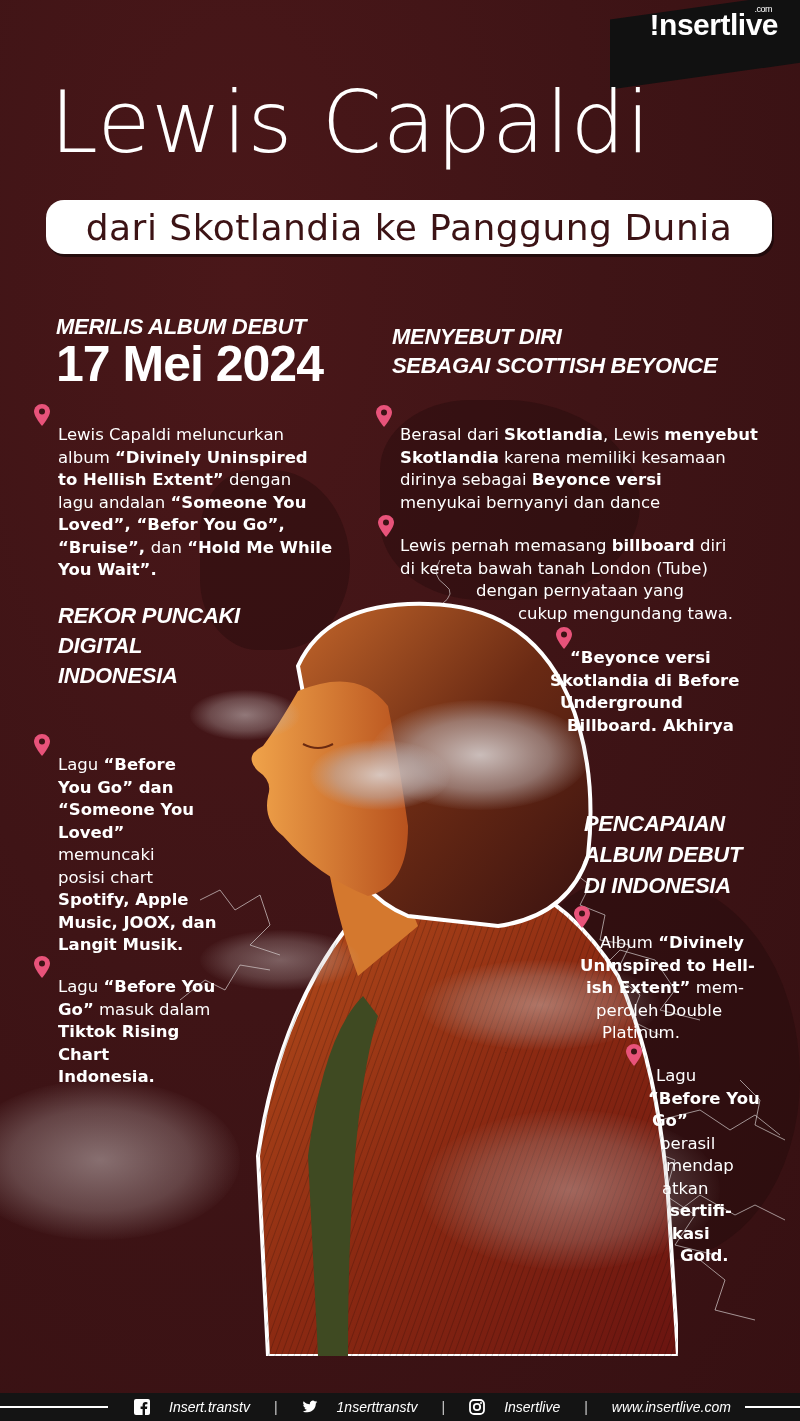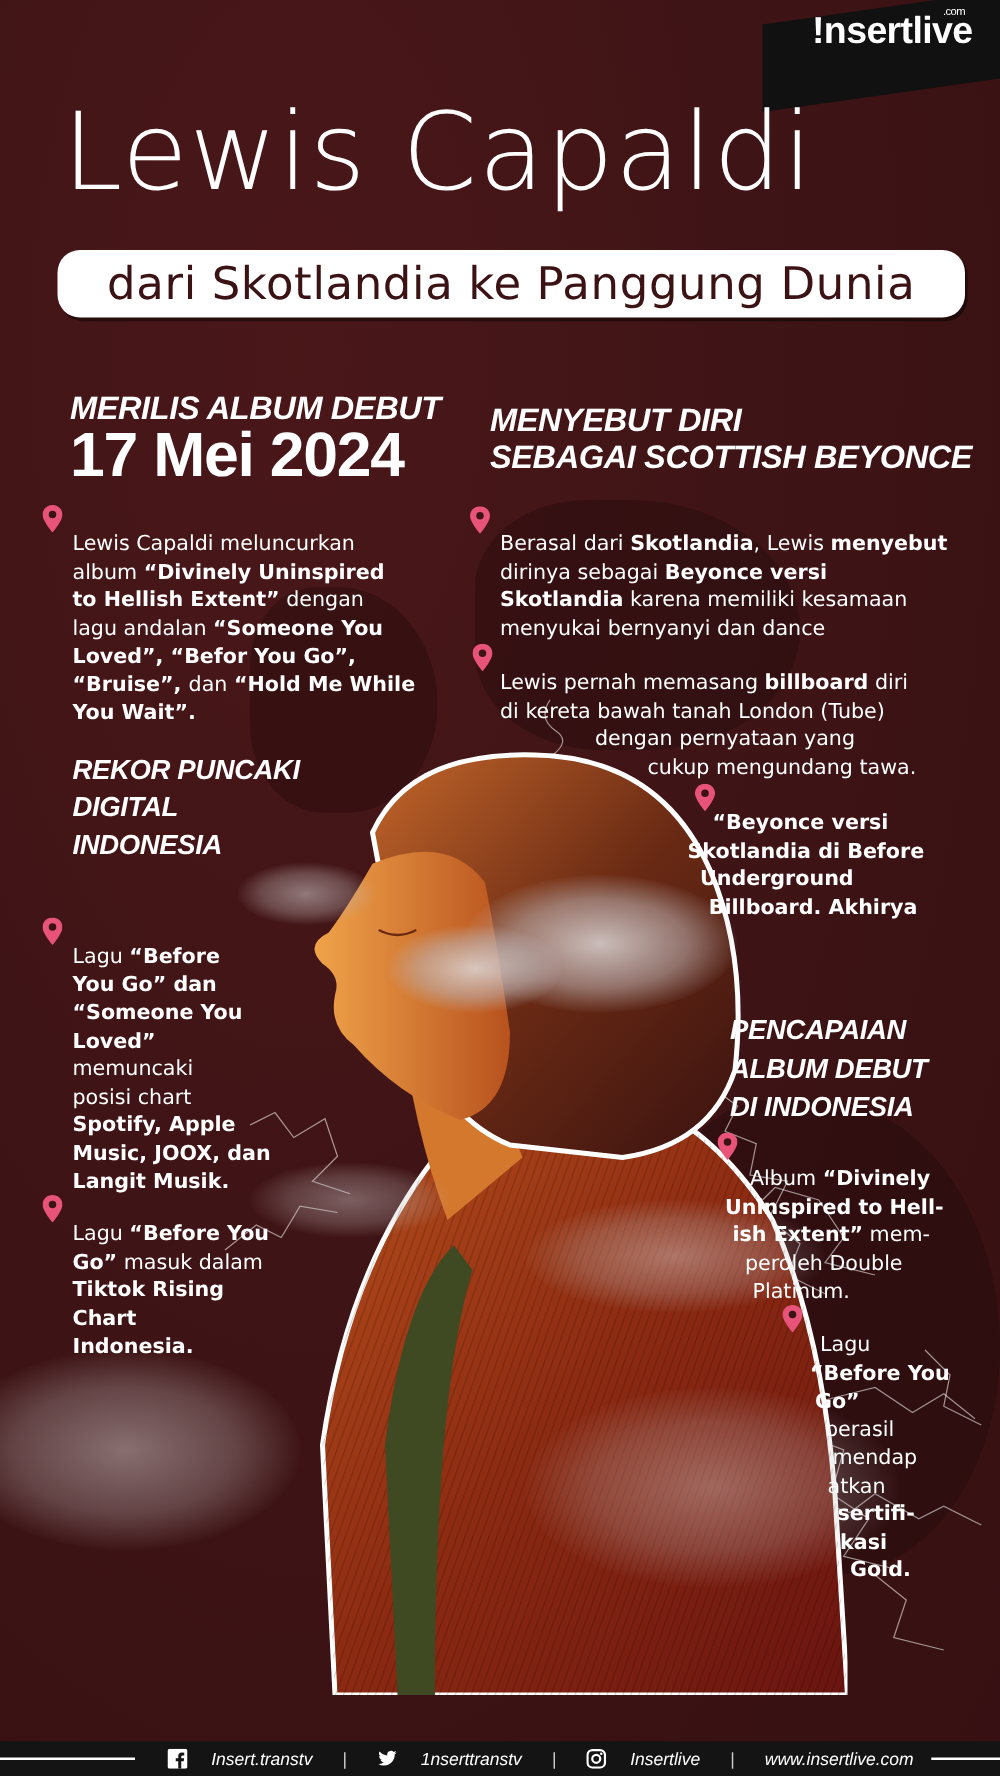--- a/index.html
+++ b/index.html
@@ -20,21 +20,21 @@
 
   
   .title { position: absolute; left: 50px; top: 72px; width: 720px; font-family: "DejaVu Sans", sans-serif;
     font-weight: 300; font-size: 86px; line-height: 100px; letter-spacing: 1px; color: #fff; }
   .subtitle-pill { position: absolute; left: 46px; top: 200px; width: 726px; height: 54px; background: #fff;
     border-radius: 18px; box-shadow: 2px 3px 0 rgba(0,0,0,0.45); display: flex; align-items: center; justify-content: center; }
   .subtitle-pill span { font-size: 36px; color: #3c1315; letter-spacing: 0.5px; }
 
   
   .h-ital { position: absolute; font-family: "Liberation Sans", sans-serif; font-weight: bold; font-style: italic;
-    font-size: 26px; line-height: 29px; color: #fff; letter-spacing: -0.3px; text-transform: uppercase; }
+    font-size: 22px; line-height: 29px; color: #fff; letter-spacing: -0.3px; text-transform: uppercase; }
   .big-date { position: absolute; left: 56px; top: 334px; font-family: "Liberation Sans", sans-serif; font-weight: bold;
     font-size: 50px; line-height: 60px; color: #fff; letter-spacing: -1px; }
 
   
   .bullet { position: absolute; font-size: 16.5px; line-height: 22.5px; color: #fff; margin-top: 20px; }
   .bullet b { font-weight: bold; }
   .pin { position: absolute; width: 16px; height: 22px; }
   .pin svg { width: 16px; height: 22px; display: block; }
   .line { display: block; white-space: nowrap; }
 
@@ -162,22 +162,22 @@
     <span class="line">SEBAGAI SCOTTISH BEYONCE</span>
   </div>
   <div class="pin" style="left:376px;top:405px;">
       <svg viewBox="0 0 16 22">
         <path d="M8 0C3.6 0 0 3.4 0 7.6 0 12.8 8 22 8 22s8-9.2 8-14.4C16 3.4 12.4 0 8 0z" fill="#e8537a"></path>
         <circle cx="8" cy="7.5" r="3" fill="#3c1315"></circle>
       </svg>
     </div>
   <div class="bullet" style="left:400px;top:404px;">
       <span class="line"><span>Berasal dari </span><b>Skotlandia</b><span>, Lewis </span><b>menyebut</b></span>
+      <span class="line"><b>Skotlandia</b><span> karena memiliki kesamaan</span></span>
       <span class="line"><span>dirinya sebagai </span><b>Beyonce versi</b></span>
-      <span class="line"><b>Skotlandia</b><span> karena memiliki kesamaan</span></span>
       <span class="line"><span>menyukai bernyanyi dan dance</span></span>
     </div>
   <div class="pin" style="left:378px;top:515px;">
       <svg viewBox="0 0 16 22">
         <path d="M8 0C3.6 0 0 3.4 0 7.6 0 12.8 8 22 8 22s8-9.2 8-14.4C16 3.4 12.4 0 8 0z" fill="#e8537a"></path>
         <circle cx="8" cy="7.5" r="3" fill="#3c1315"></circle>
       </svg>
     </div>
   <div class="bullet" style="left:400px;top:515px;">
       <span class="line"><span>Lewis pernah memasang </span><b>billboard</b><span> diri</span></span>

